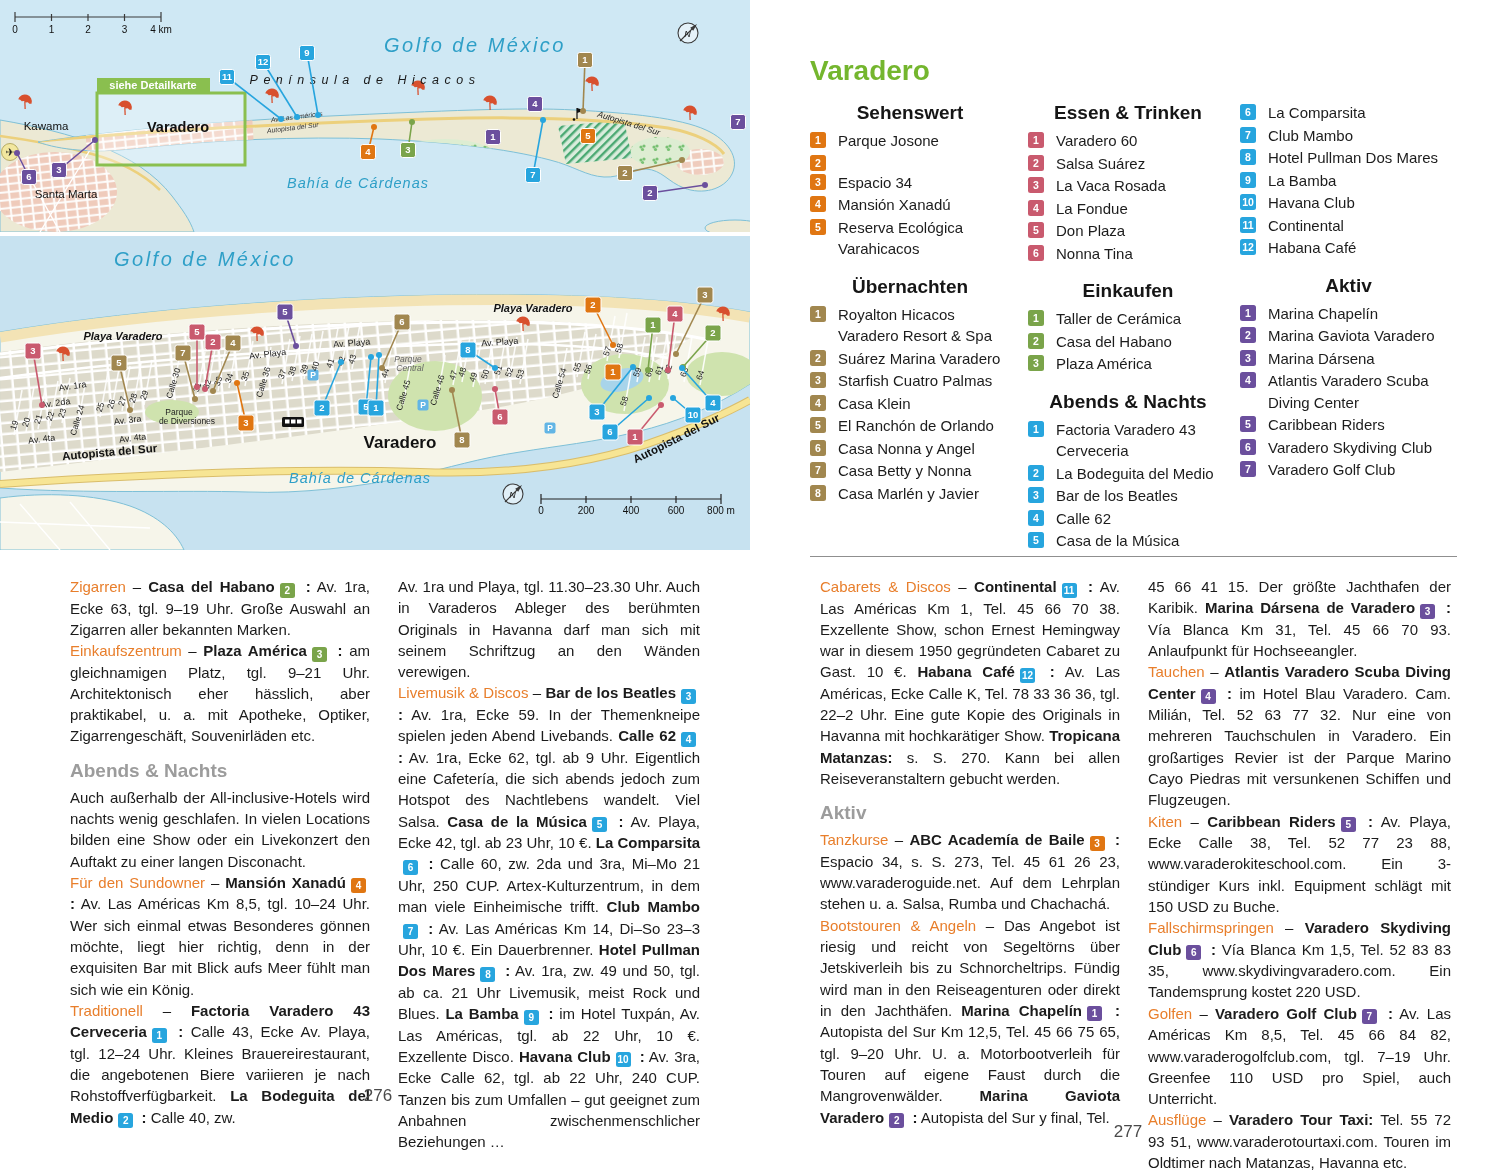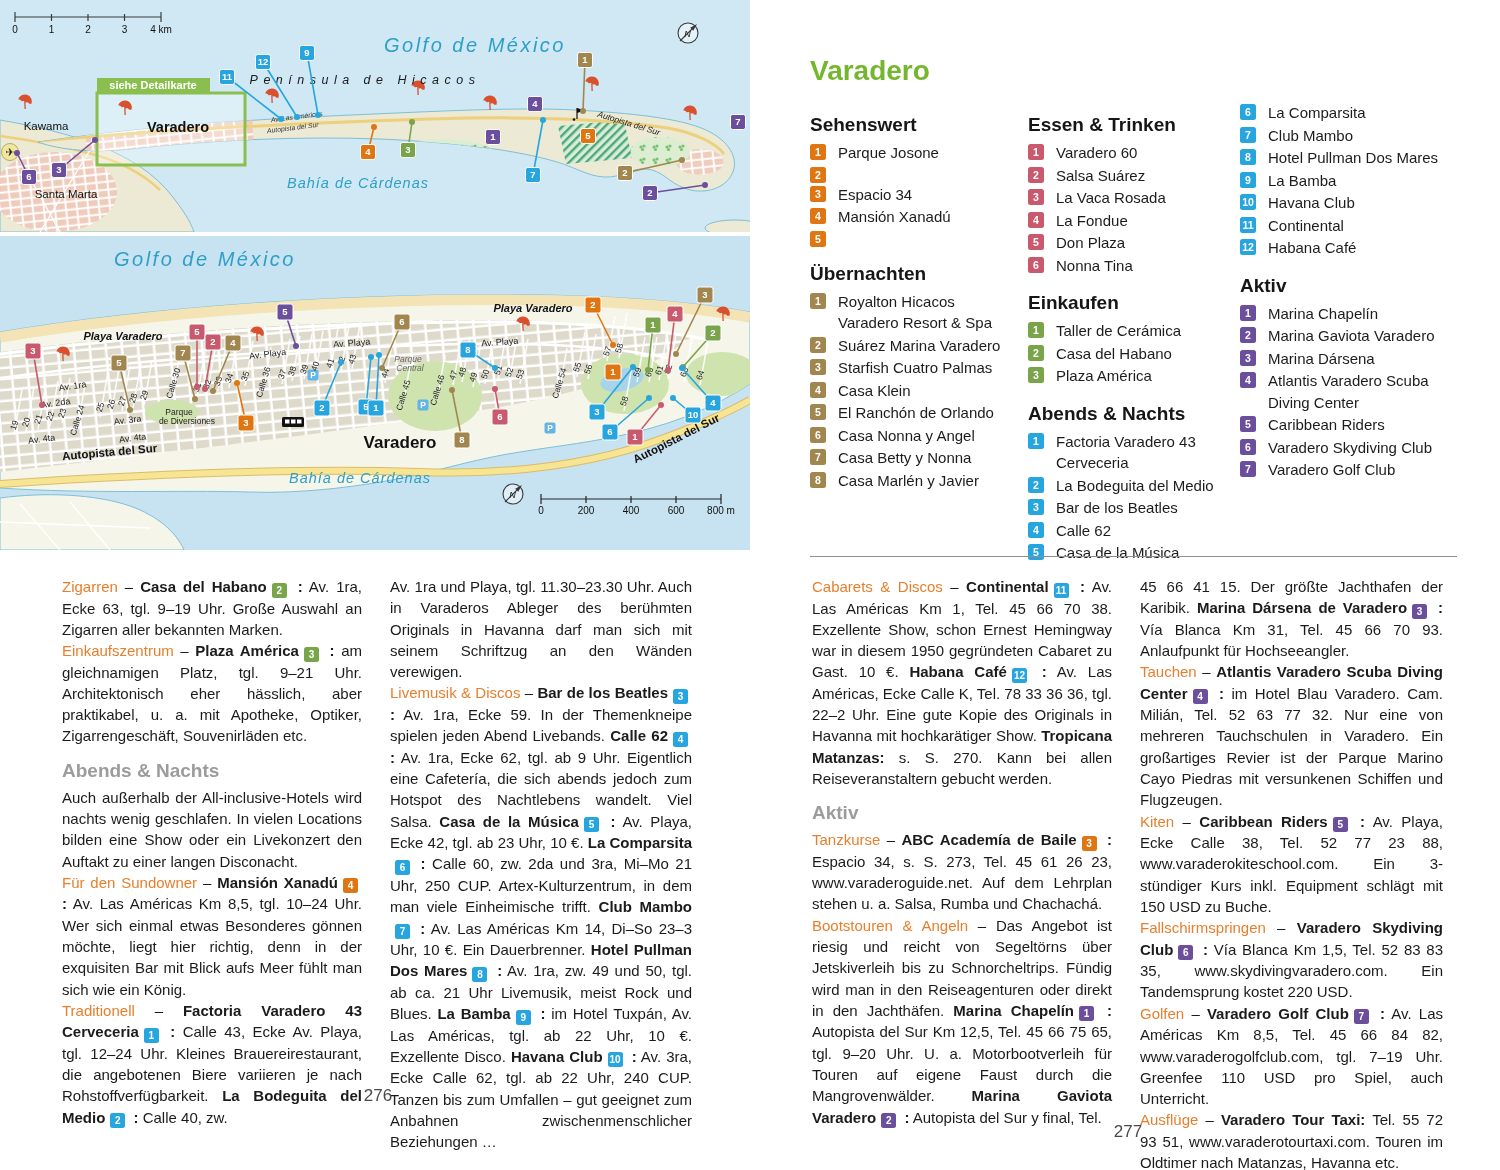--- a/index.html
+++ b/index.html
@@ -27,27 +27,27 @@
   .park-it{font-size:8.5px;fill:#666;font-style:italic;text-anchor:middle;}
   .calle{font-size:8.5px;fill:#222;text-anchor:middle;}
   .scale-lb{font-size:10px;fill:#111;text-anchor:middle;}
   .mk-num{fill:#fff;font-size:9.5px;font-weight:bold;text-anchor:middle;}
   .p-letter{fill:#fff;font-size:8.5px;font-weight:bold;text-anchor:middle;}
 
   
   .legend-title{position:absolute;left:810px;top:55px;font-size:28px;font-weight:bold;color:#74b62e;}
   .legend-col{position:absolute;top:102px;}
   .lg-section{margin-bottom:16px;}
-  .lg-header{font-size:19px;font-weight:bold;color:#161616;margin:12px 0 6px 0;}
+  .lg-header{font-size:19px;font-weight:bold;color:#161616;margin:0 0 6px 0;text-align:center;}
   .lg-item{display:flex;margin-bottom:1px;font-size:15px;line-height:21.5px;color:#1c1c1c;}
   .lg-chip{flex:0 0 16px;width:16px;height:16px;border-radius:2.5px;margin:2px 12px 0 0;color:#fff;
            font-size:10.5px;font-weight:bold;text-align:center;line-height:16px;}
 
   
-  .txtcol{position:absolute;top:576px;}
+  .txtcol{position:absolute;top:576px;margin-left:8px;}
   .para{margin:0;text-align:justify;font-size:15px;line-height:21.3px;color:#1b1b1b;}
   .para .bold{font-weight:bold;}
   .para .orange{color:#e87e2b;}
   .chip{display:inline-block;min-width:11px;height:15px;border-radius:2.5px;color:#fff;font-size:10px;
         font-weight:bold;text-align:center;line-height:15px;vertical-align:-1.5px;padding:0 2px;margin:0 4px 0 5px;}
   .txt-heading{font-size:19px;font-weight:bold;color:#9c9c9c;margin:13px 0 5px 0;}
 
   .divider{position:absolute;height:1px;background:#8f8f8f;}
   .pagenum{position:absolute;font-size:17px;color:#4a4a4a;transform:translateX(-50%);}
 </style>
@@ -627,20 +627,21 @@
           <div class="lg-item">
             <span class="lg-chip" style="background: rgb(224, 118, 18);">3</span>
             <span>Espacio 34</span>
           </div>
           <div class="lg-item">
             <span class="lg-chip" style="background: rgb(224, 118, 18);">4</span>
             <span>Mansión Xanadú</span>
           </div>
           <div class="lg-item">
             <span class="lg-chip" style="background: rgb(224, 118, 18);">5</span>
+            <span>Reserva Ecológica Varahicacos</span>
           </div>
         </div>
         <div class="lg-section">
           <div class="lg-header">Übernachten</div>
           <div class="lg-item">
             <span class="lg-chip" style="background: rgb(161, 135, 79);">1</span>
             <span>Royalton Hicacos Varadero Resort &amp; Spa</span>
           </div>
           <div class="lg-item">
             <span class="lg-chip" style="background: rgb(161, 135, 79);">2</span>

